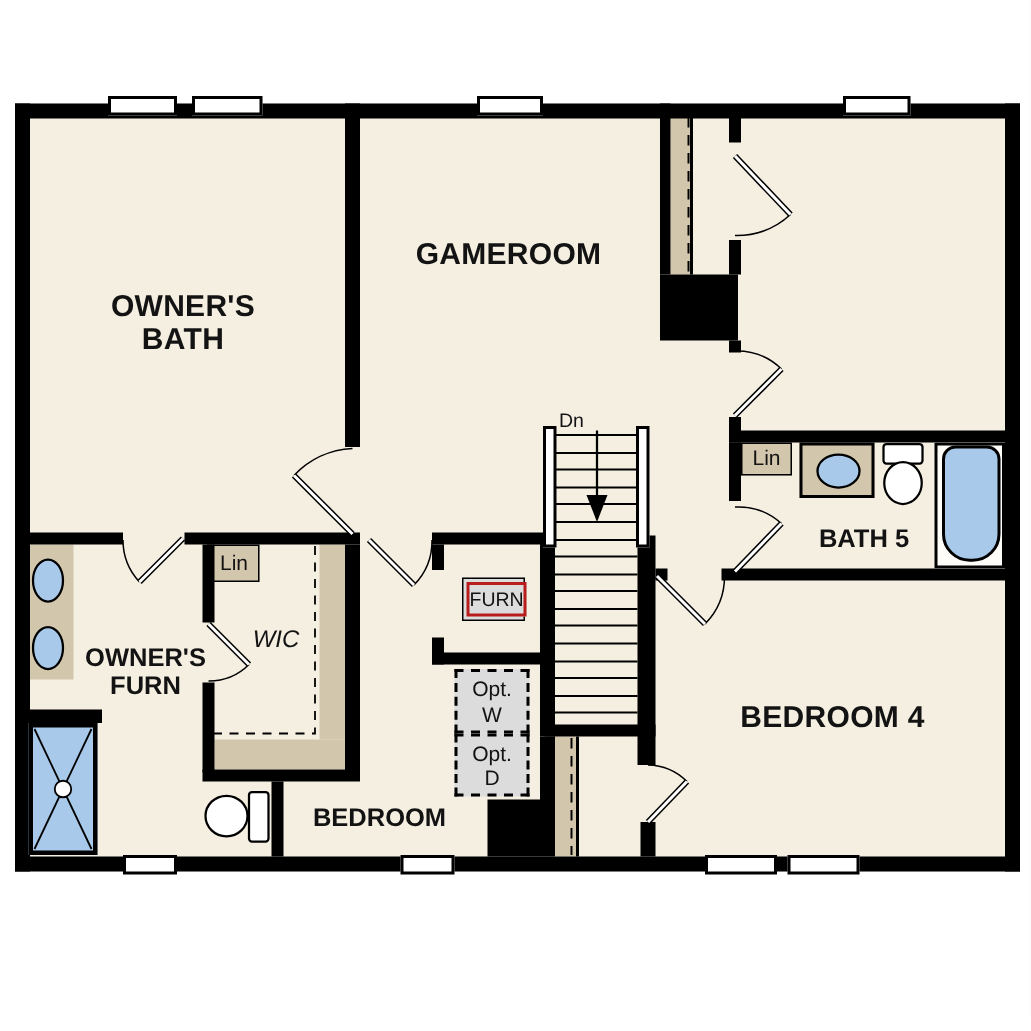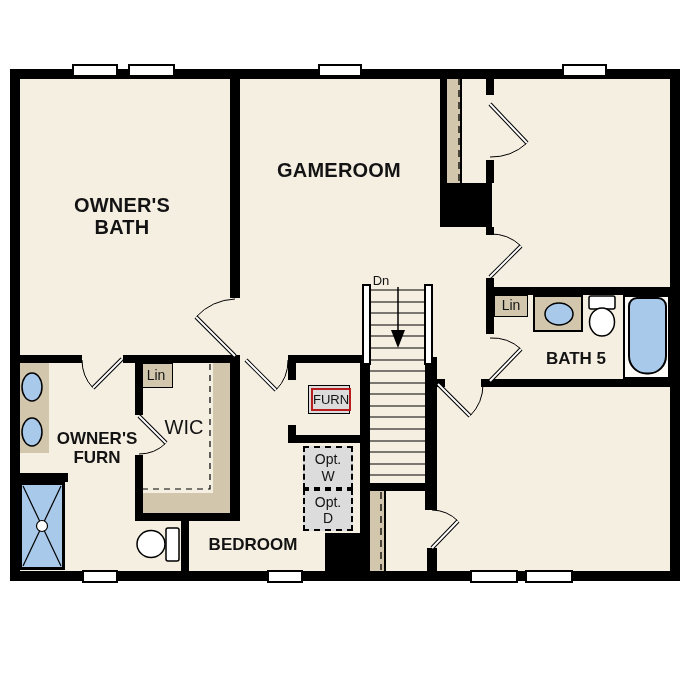--- a/index.html
+++ b/index.html
@@ -22,21 +22,21 @@
   .whitebox{position:absolute;background:#fff;border:2px solid #000;box-sizing:border-box;}
   .window{position:absolute;background:#fff;border:2px solid #000;box-sizing:border-box;}
   .rail{position:absolute;background:#fff;border:2px solid #000;box-sizing:border-box;}
   svg.overlay{position:absolute;left:0;top:0;pointer-events:none;}
   .lbl{
     position:absolute;transform:translate(-50%,-50%);
     color:#131313;text-align:center;line-height:1.12;white-space:nowrap;
   }
   .big{font-size:20px;font-weight:bold;letter-spacing:0.2px;}
   .med{font-size:17px;font-weight:bold;}
-  .reg{font-size:20px;font-weight:normal;}
+  .reg{font-size:16px;font-weight:normal;font-style:italic;}
   .sm{font-size:13px;font-weight:normal;}
   .optbox{
     position:absolute;background:var(--optgray);border:2px dashed #000;
     box-sizing:border-box;display:flex;align-items:center;justify-content:center;
     text-align:center;font-size:14px;line-height:1.15;color:#131313;
   }
   .furnbox{
     position:absolute;background:var(--optgray);border:1px solid #000;
     box-sizing:border-box;padding:2px;display:flex;
   }
@@ -226,20 +226,21 @@
       <rect x="589" y="296" width="26" height="13" rx="2" fill="#fff" stroke="#000" stroke-width="1.5"></rect>
       <ellipse cx="602" cy="322" rx="12.5" ry="14" fill="#fff" stroke="#000" stroke-width="1.5"></ellipse>
     </g>
     <path d="M637,298 h21 a8,8 0 0 1 8,8 v50 a17.5,17.5 0 0 1 -17.5,17.5 h-2 a17.5,17.5 0 0 1 -17.5,-17.5 v-50 a8,8 0 0 1 8,-8 z" fill="#a8c9e9" stroke="#000" stroke-width="2"></path>
   </svg>
 
   <div class="lbl big" style="left:122px;top:216px;">
     <span>OWNER'S</span><br><span>BATH</span>
   </div>
   <div class="lbl big" style="left:339px;top:170px;">GAMEROOM</div>
+  <div class="lbl big" style="left:555px;top:479px;">BEDROOM 4</div>
   <div class="lbl med" style="left:576px;top:359px;">BATH 5</div>
   <div class="lbl med" style="left:97px;top:448px;">
     <span>OWNER'S</span><br><span>FURN</span>
   </div>
   <div class="lbl reg" style="left:184px;top:427px;">WIC</div>
   <div class="lbl med" style="left:253px;top:545px;">BEDROOM</div>
   <div class="lbl sm" style="left:156px;top:376px;font-size:14px;">Lin</div>
   <div class="lbl sm" style="left:511px;top:306px;font-size:14px;">Lin</div>
   <div class="lbl sm" style="left:381px;top:281px;">Dn</div>
 

